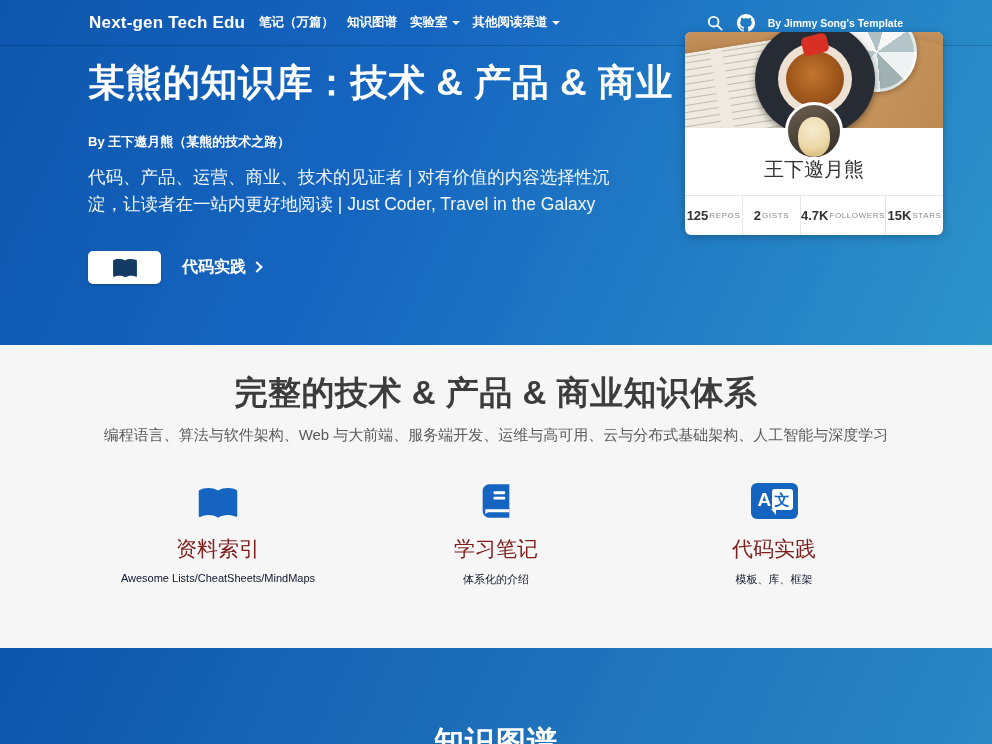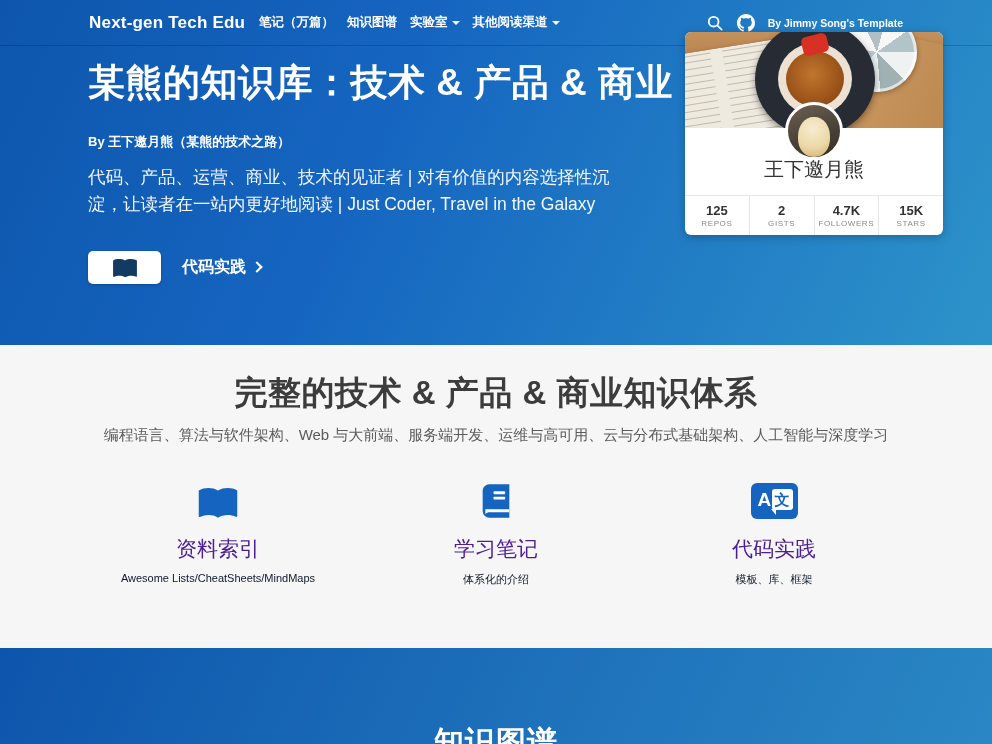--- a/index.html
+++ b/index.html
@@ -46,33 +46,33 @@
   .cover-cup { position:absolute; left:50%; top:50%; transform:translate(-50%,-50%); width:74px; height:72px; border-radius:50%; background:#ece1d3; }
   .cover-coffee { position:absolute; inset:8px; border-radius:50%; background:radial-gradient(circle at 46% 42%, #c1762f 0%, #a35a1d 48%, #7c3d10 100%); }
   .cover-handle { position:absolute; left:50%; top:-8px; transform:translateX(-50%) rotate(-14deg); width:26px; height:19px; background:#d93025; border-radius:5px; }
 
   .avatar { position:absolute; top:70px; left:50%; transform:translateX(-50%); width:58px; height:58px; border-radius:50%; border:3px solid #fff; overflow:hidden;
     background:linear-gradient(160deg,#6e6051 0%,#4a4238 55%,#332e27 100%); }
   .avatar-blob { position:absolute; left:50%; top:12px; transform:translateX(-50%); width:32px; height:40px; border-radius:48% 48% 46% 46%;
     background:radial-gradient(circle at 45% 30%, #f7ecd0 0%, #ecd9a9 55%, #d2ac6d 100%); }
   .profile-name { position:absolute; top:124px; width:100%; text-align:center; color:#333; font-size:20px; font-weight:400; }
   .stats { position:absolute; bottom:0; left:0; right:0; height:40px; border-top:1px solid #e6e6e6; display:flex; }
-  .stat { flex:1; display:flex; flex-direction:column; align-items:center; justify-content:center; gap:1px; cursor:pointer; }
+  .stat { flex:1; display:flex; flex-direction:row; align-items:center; justify-content:center; gap:1px; cursor:pointer; }
   .stat + .stat { border-left:1px solid #e6e6e6; }
   .stat-value { color:#333; font-size:13px; font-weight:700; }
   .stat-label { color:#8a8a8a; font-size:8px; letter-spacing:.6px; }
 
   
   .features { height:303px; background:#f6f6f6; text-align:center; padding-top:26px; }
   .features-title { color:#3c3c3c; font-size:33px; font-weight:600; letter-spacing:.5px; }
   .features-subtitle { color:#5b5b5b; font-size:15px; margin-top:10px; }
   .cards { display:flex; justify-content:center; margin-top:34px; }
   .card { width:278px; display:flex; flex-direction:column; align-items:center; cursor:pointer; }
   .card-icon { height:44px; display:flex; align-items:center; justify-content:center; }
-  .card-title { color:#4c1d95; font-size:21px; font-weight:400; margin-top:12px; }
+  .card-title { color:#7f1d1d; font-size:21px; font-weight:400; margin-top:12px; }
   .card-sub { color:#0f172a; font-size:11px; margin-top:9px; }
 
   .translate-icon { position:relative; width:47px; height:36px; background:#1565c0; border-radius:6px; }
   .translate-a { position:absolute; left:7px; top:7px; color:#fff; font-size:19px; font-weight:700; line-height:1; }
   .translate-box { position:absolute; right:5px; top:6px; width:21px; height:21px; background:#fff; border-radius:3px; display:flex; align-items:center; justify-content:center; }
   .translate-cjk { color:#1565c0; font-size:15px; font-weight:700; line-height:1; }
   .translate-tri { position:absolute; right:22px; top:26px; width:0; height:0; border-left:5px solid transparent; border-top:6px solid #fff; }
 
   
   .bottom { height:96px; background:linear-gradient(115deg,#0d55ac 0%,#1b6cb8 45%,#2a87c4 100%); overflow:hidden; }

